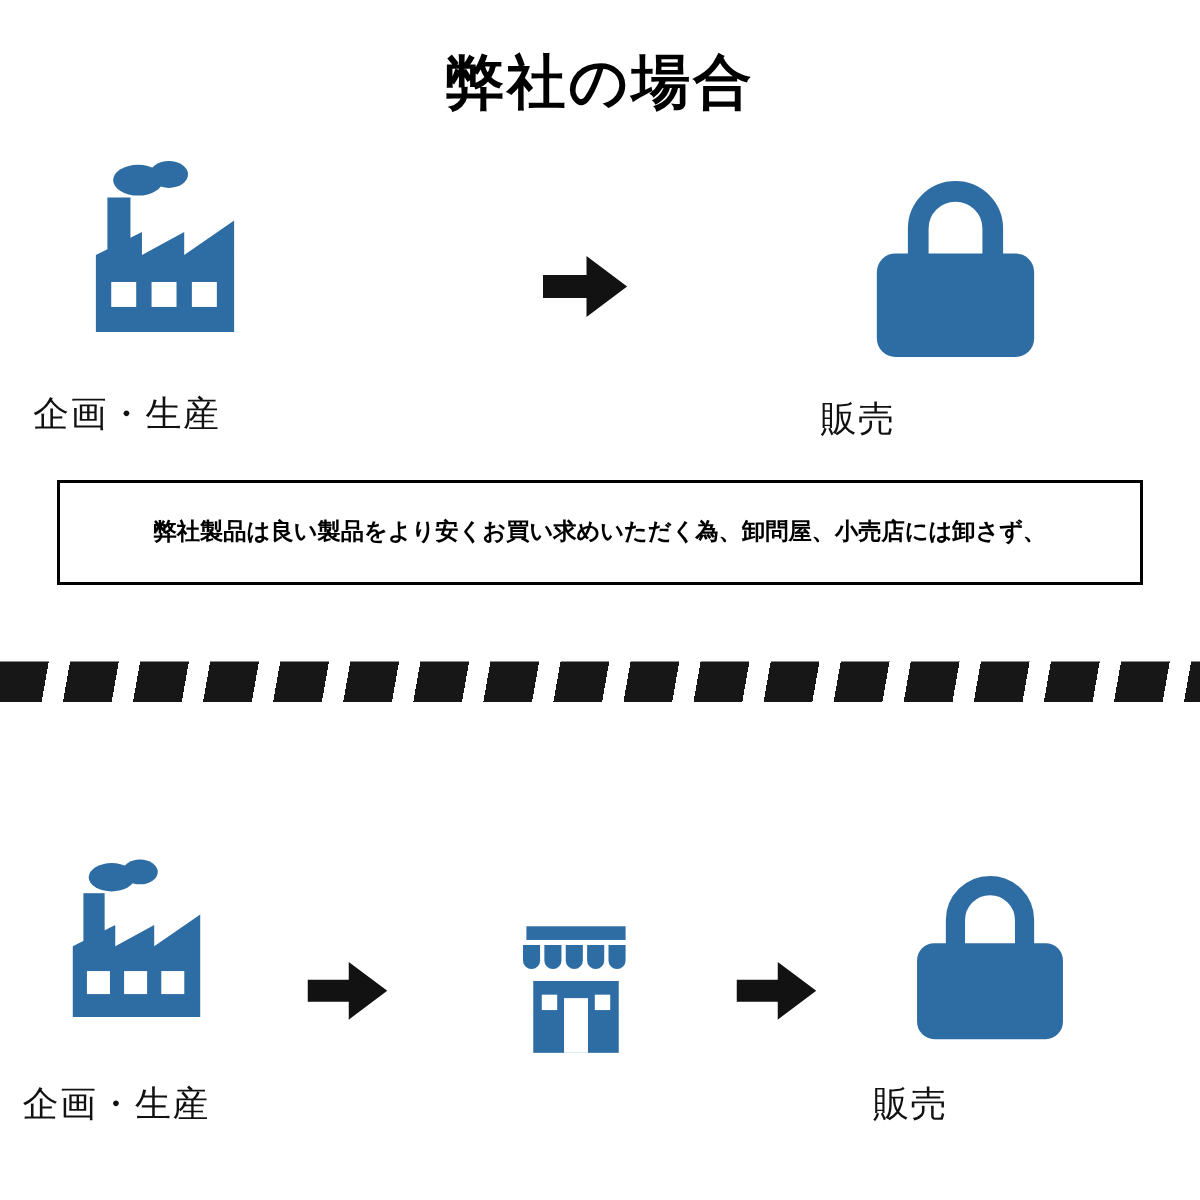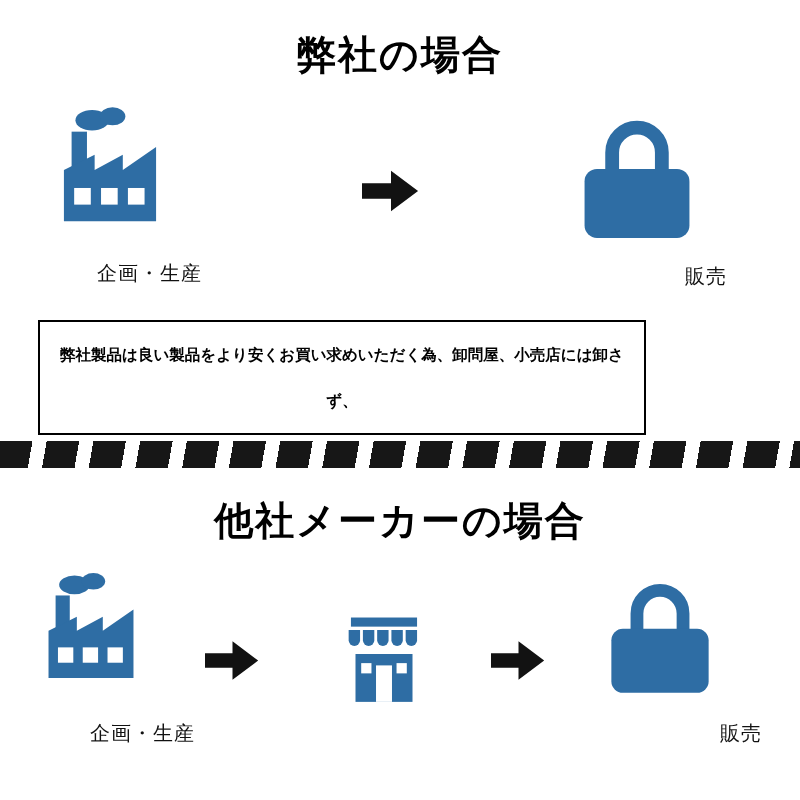--- a/index.html
+++ b/index.html
@@ -10,29 +10,29 @@
   section{position:absolute;inset:0;}
   .title{
     position:absolute;left:0;width:100%;text-align:center;margin:0;
     font-weight:bold;font-size:39px;letter-spacing:2px;color:#000;
   }
   .t1{top:28px;}
   .t2{top:494px;}
   .icon{position:absolute;color:var(--icon-blue,#2e6da4);}
   .icon svg,.arrow svg{width:100%;height:100%;display:block;}
   .arrow{position:absolute;color:#121212;}
-  .label{position:absolute;text-align:right;font-size:20px;color:#111;letter-spacing:1px;}
+  .label{position:absolute;text-align:left;font-size:24px;color:#111;letter-spacing:1px;}
   
   .f1{left:46px;top:90px;width:128px;height:155px;}
   .a1{left:362px;top:166px;width:58px;height:50px;}
   .b1{left:568px;top:100px;width:138px;height:160px;}
   .l-f1{left:22px;top:260px;width:180px;}
   .l-b1{left:547px;top:263px;width:180px;}
   .note-box{
-    position:absolute;left:38px;top:320px;width:608px;box-sizing:border-box;
+    position:absolute;left:38px;top:320px;width:724px;box-sizing:border-box;
     border:2px solid #000;padding:10px 6px;text-align:center;background:#fff;
   }
   .note-box p{margin:0;font-size:15.5px;font-weight:bold;line-height:2.95;color:#000;}
   .divider{
     position:absolute;left:0;top:441px;width:100%;height:27px;
     background:repeating-linear-gradient(100deg,#171717 0 32px,#ffffff 32px 46px);
   }
   
   .f2{left:32px;top:556px;width:118px;height:145px;}
   .a2{left:205px;top:637px;width:55px;height:47px;}
@@ -80,21 +80,20 @@
     <div class="label l-b1">販売</div>
 
     <div class="note-box">
       <p>弊社製品は良い製品をより安くお買い求めいただく為、卸問屋、小売店には卸さず、</p>
     </div>
   </section>
 
   <div class="divider"></div>
 
   <section>
-    <h1 class="title t2">他社メーカーの場合</h1>
 
     <div class="icon f2">
       <svg viewBox="0 0 100 100" fill="currentColor" aria-hidden="true">
         <ellipse cx="36" cy="13" rx="13" ry="8"></ellipse>
         <ellipse cx="52" cy="10" rx="10" ry="7"></ellipse>
         <rect x="20" y="22" width="12" height="32"></rect>
         <polygon points="14,92 14,52 38,40 38,52 60,40 60,52 86,34 86,92"></polygon>
         <rect x="22" y="66" width="13" height="13" fill="#ffffff"></rect>
         <rect x="43" y="66" width="13" height="13" fill="#ffffff"></rect>
         <rect x="64" y="66" width="13" height="13" fill="#ffffff"></rect>

